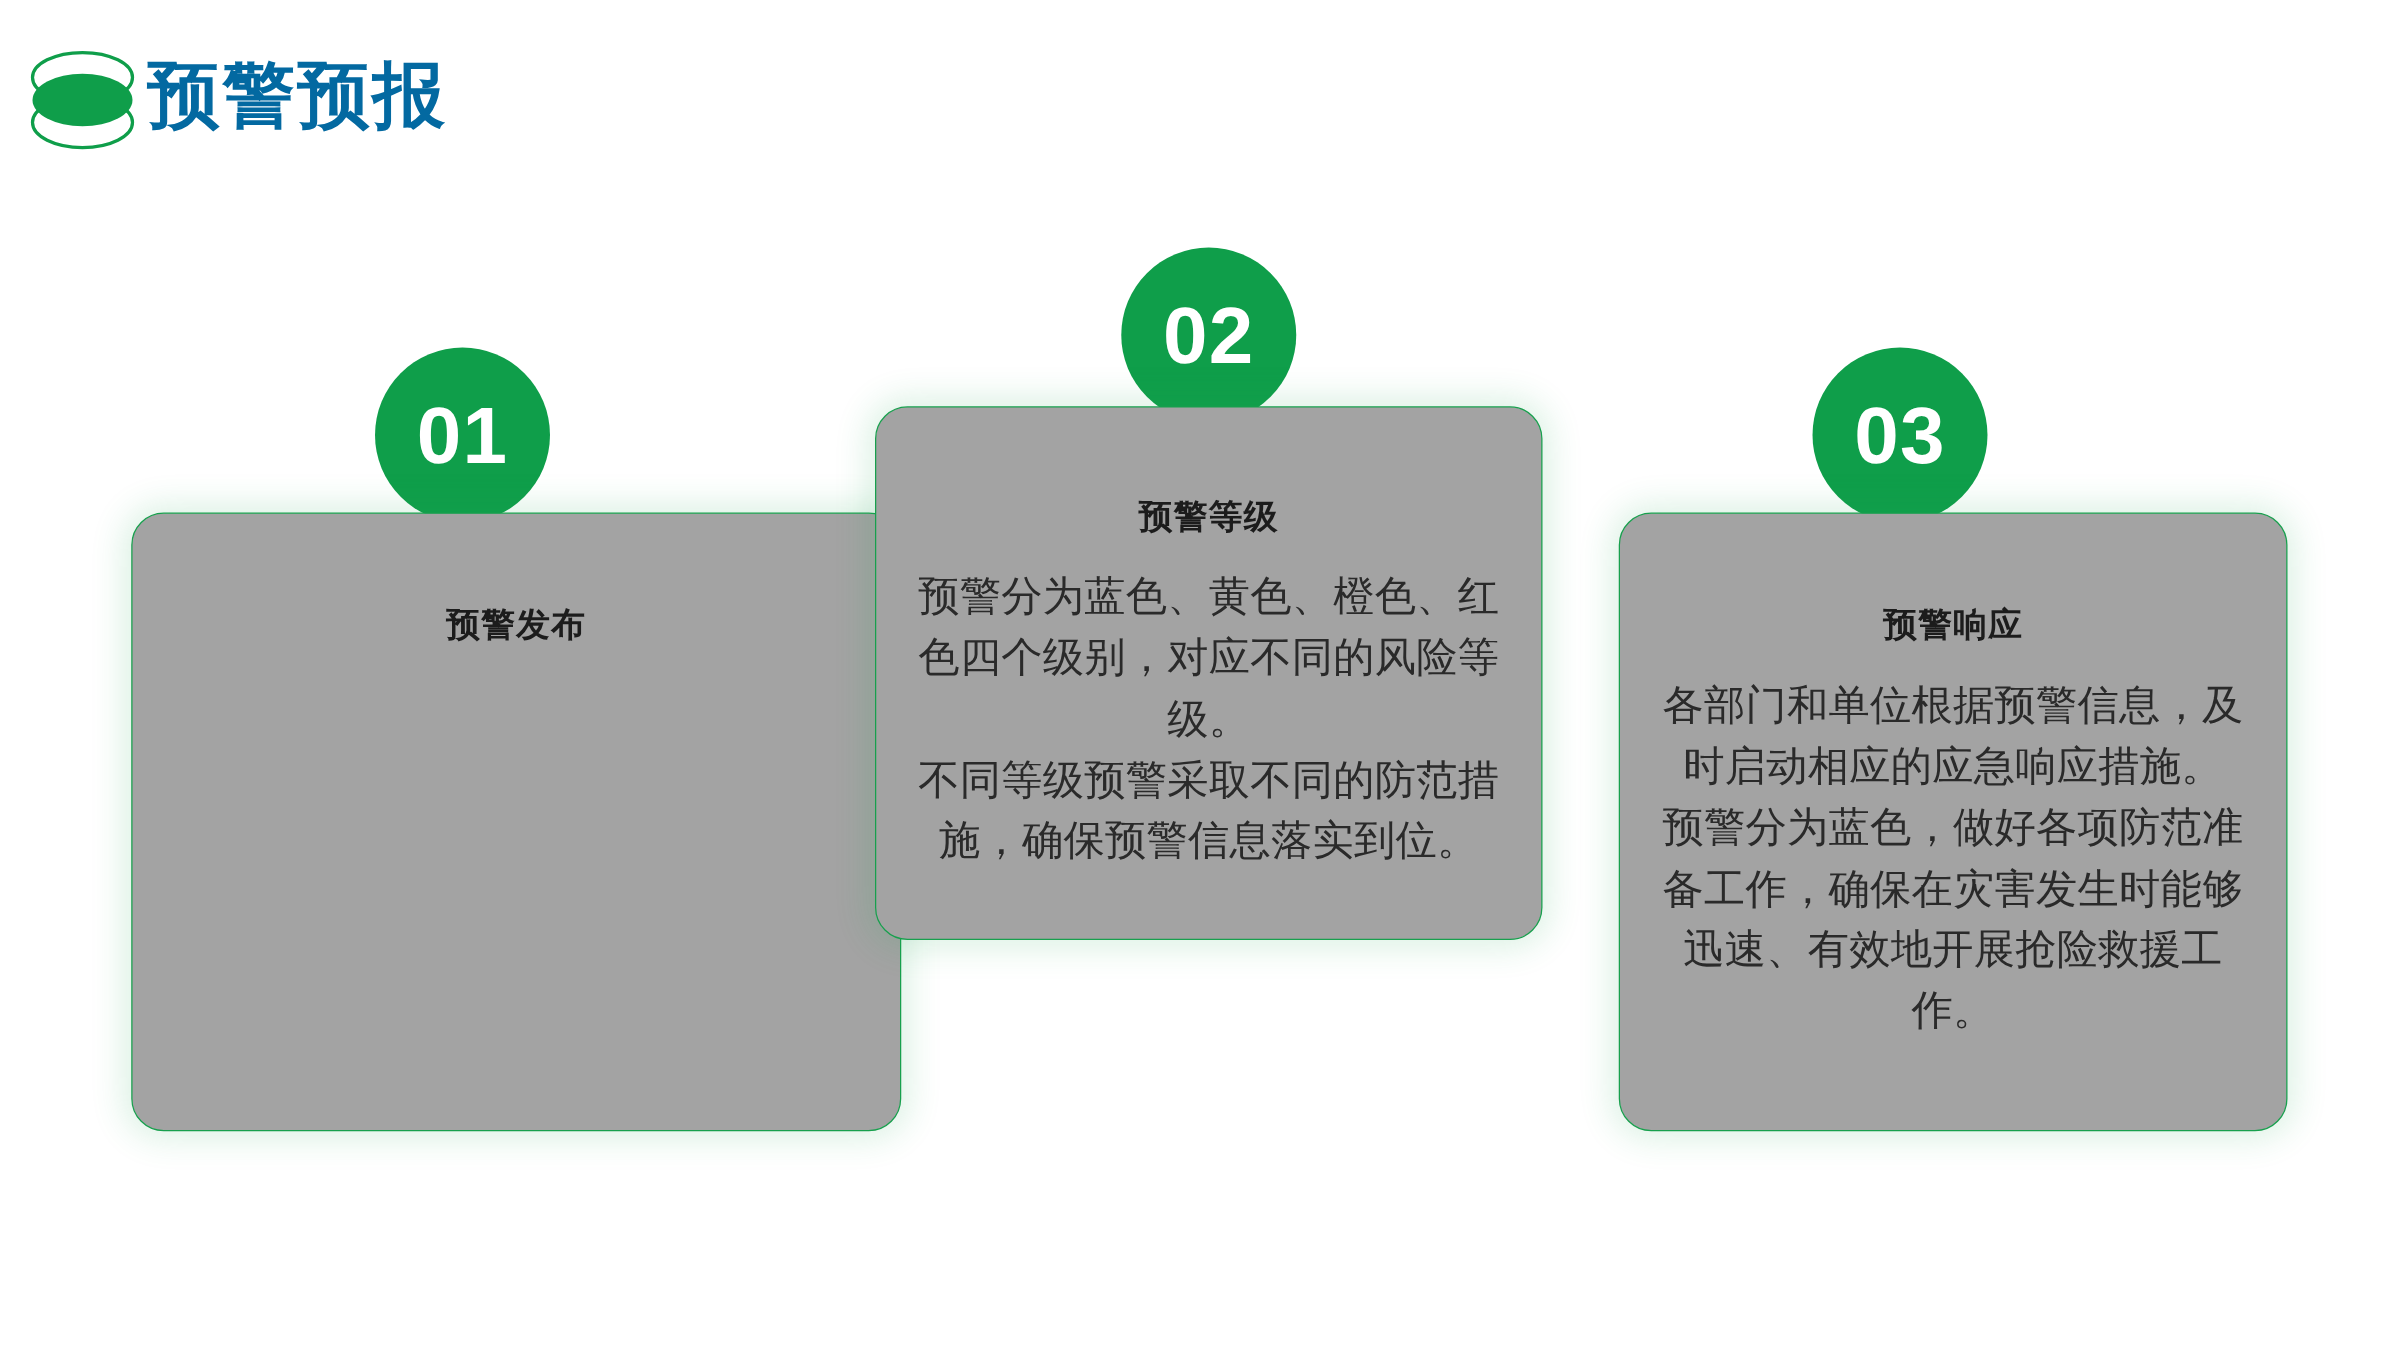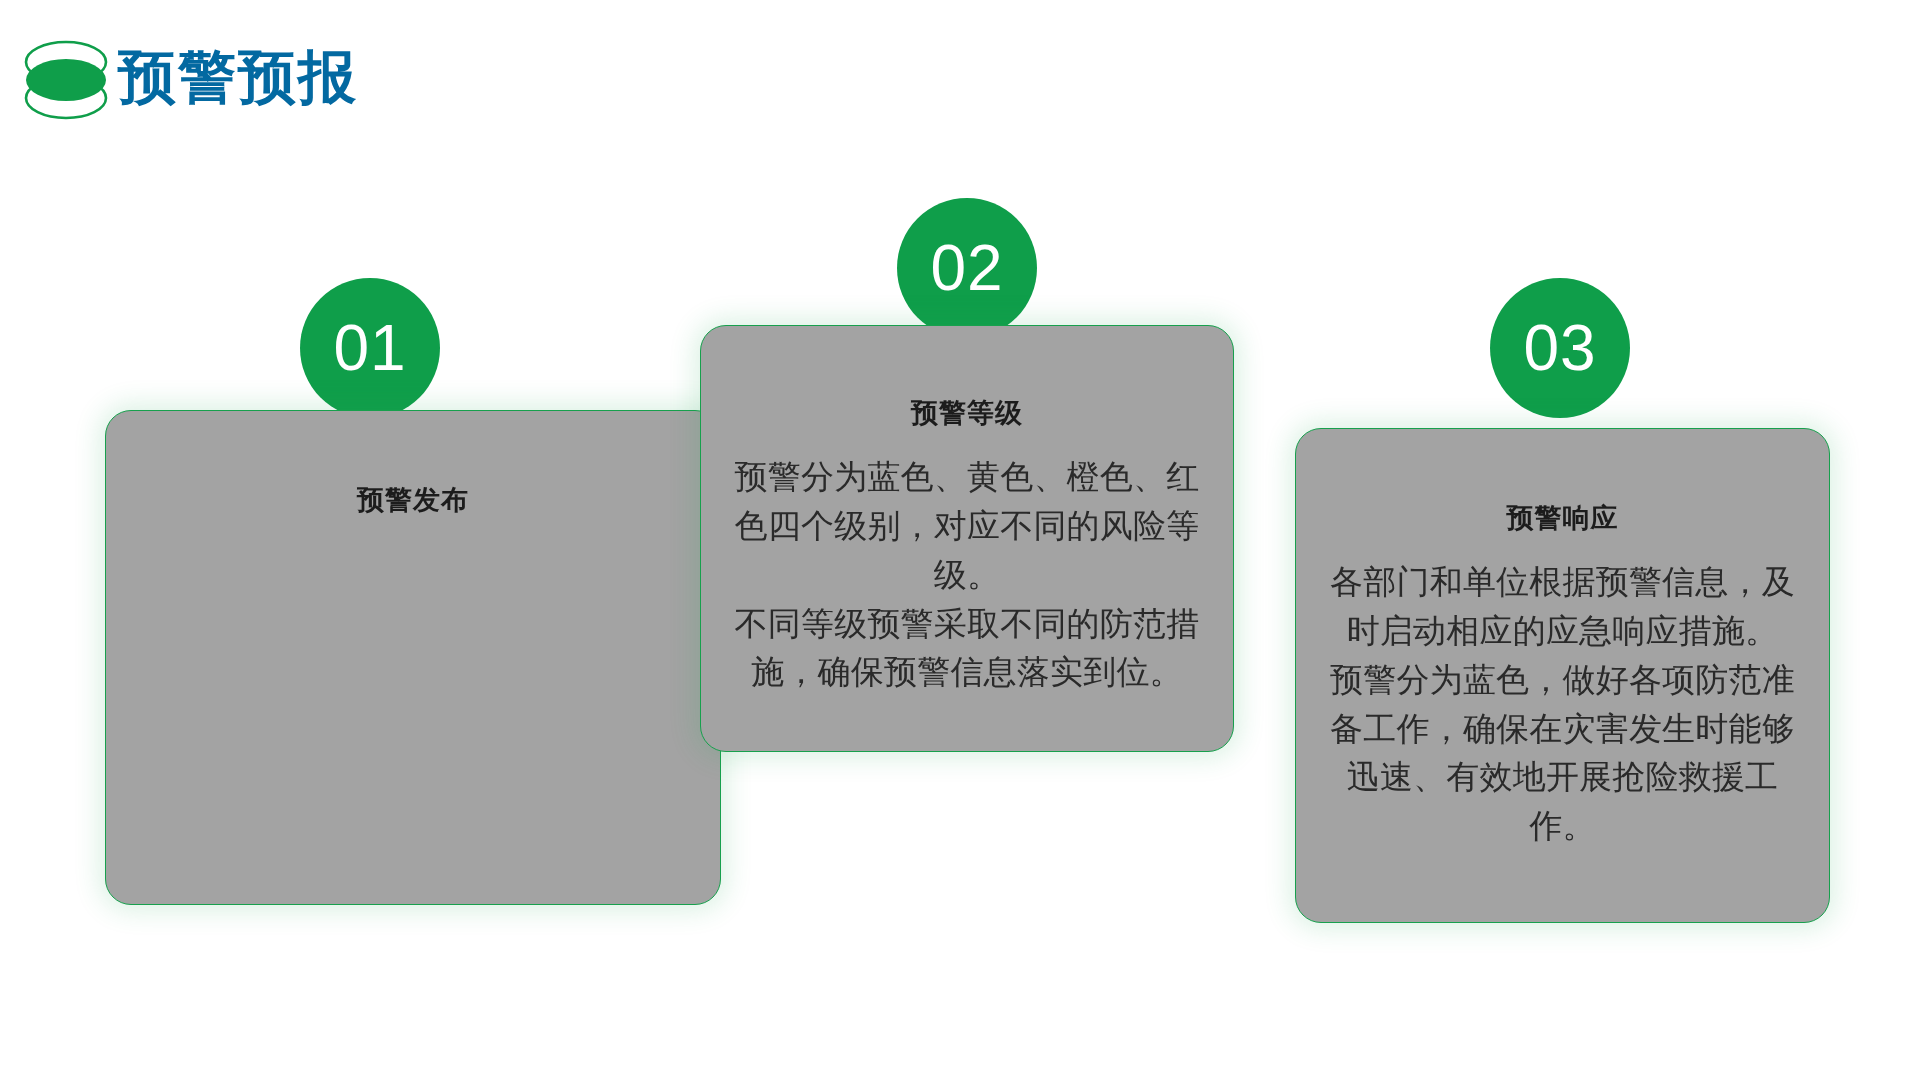--- a/index.html
+++ b/index.html
@@ -74,41 +74,41 @@
   .badge {
     position:absolute;
     width:140px; height:140px;
     border-radius:50%;
     background:#0f9e4a;
     color:#ffffff;
     display:flex;
     align-items:center;
     justify-content:center;
     font-size:64px;
-    font-weight:400;
+    font-weight:700;
     letter-spacing:1px;
     line-height:1;
     z-index:2;
     text-align:right;
   }
 
   
   #card-1 { left:105px;  top:410px; width:616px; height:495px; }
   #card-1 .card-inner { top:72px; }
   #badge-1 { left:300px; top:278px; }
 
   
   #card-2 { left:700px;  top:325px; width:534px; height:427px; }
   #card-2 .card-inner { top:70px; }
   #badge-2 { left:897px; top:198px; }
 
   
-  #card-3 { left:1295px; top:428px; width:535px; height:495px; }
+  #card-3 { left:1295px; top:410px; width:535px; height:495px; }
   #card-3 .card-inner { top:72px; }
-  #badge-3 { left:1490px; top:278px; }
+  #badge-3 { left:1450px; top:278px; }
 </style>
 </head>
 <body>
 
 <div id="slide">
 
   <div id="header">
     <div id="logo">
       <svg width="104" height="96" viewBox="0 0 104 96" xmlns="http://www.w3.org/2000/svg">
         <ellipse cx="52" cy="30" rx="40" ry="20" fill="none" stroke="#0f9e4a" stroke-width="2.6"></ellipse>

